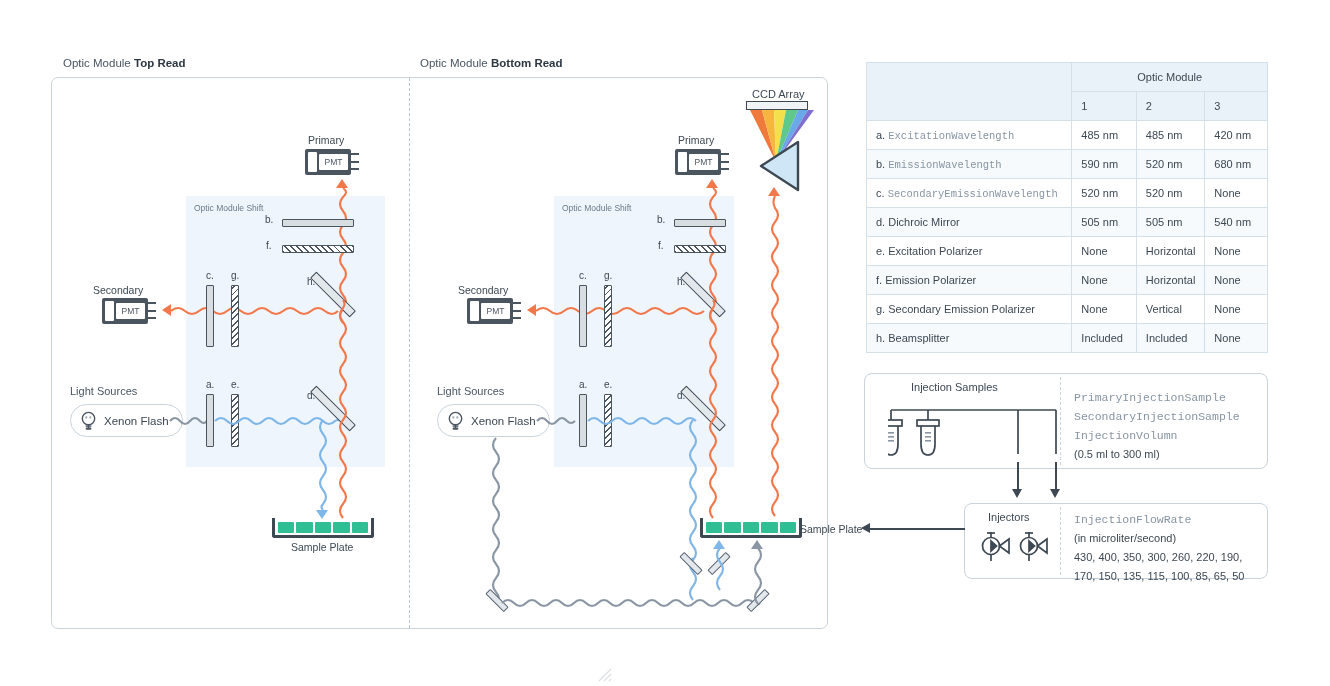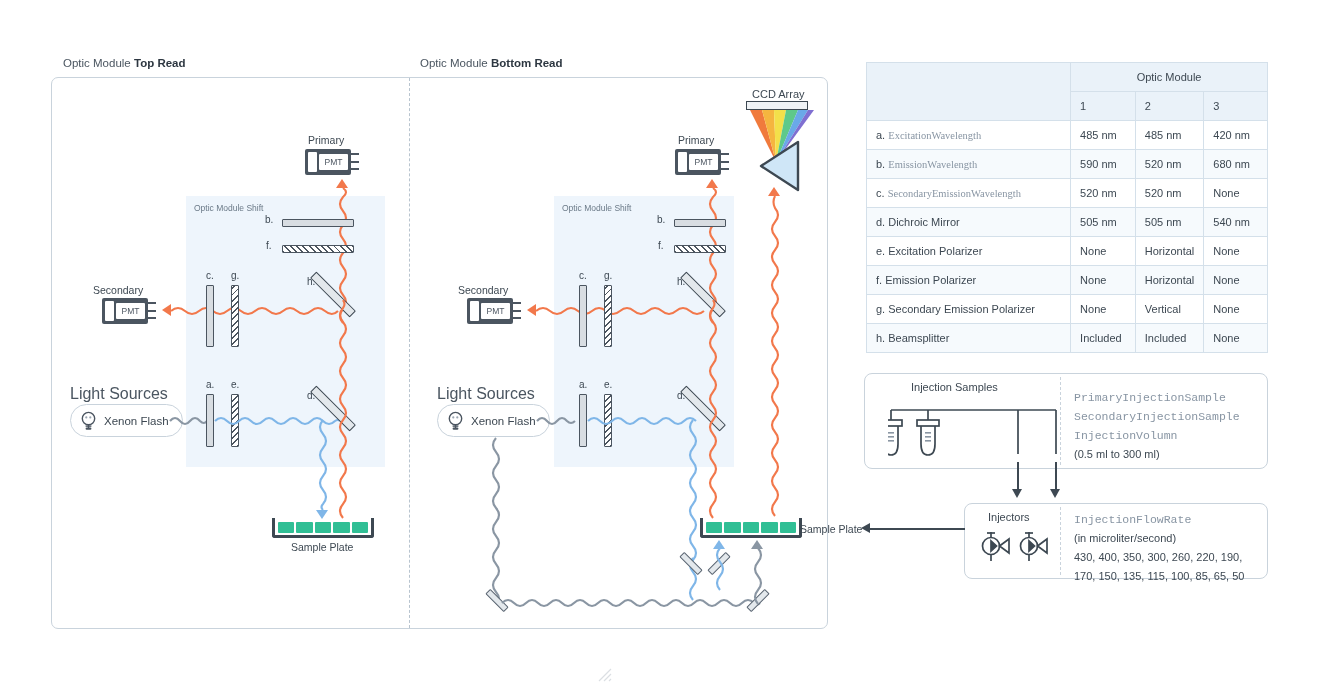--- a/index.html
+++ b/index.html
@@ -5,21 +5,21 @@
   * { box-sizing: border-box; }
   html,body { margin:0; padding:0; }
   body {
     width:1330px; height:686px;
     background:#ffffff;
     font-family:"Liberation Sans", sans-serif;
     color:#3d4852;
     position:relative;
     overflow:hidden;
   }
-  .mono { font-family:Liberation Serif, serif; }
+  .mono { font-family:Liberation Mono, monospace; }
 
   
   .panel-title {
     position:absolute;
     font-size:11.5px;
     color:#4a5560;
     white-space:nowrap;
   }
   .panel-title b { color:#2d3741; font-weight:bold; }
 
@@ -177,21 +177,21 @@
     border-radius:17px;
     background:#fff;
     display:flex;
     align-items:center;
     padding:0 13px 0 9px;
     gap:7px;
   }
   .lightsrc .lbl { font-size:11.5px; color:#3d4852; white-space:nowrap; }
   .src-title {
     position:absolute;
-    font-size:16px;
+    font-size:11px;
     color:#4a5560;
     white-space:nowrap;
   }
 
   
   .plate { position:absolute; width:102px; height:20px; }
   .plate .holder {
     position:absolute; left:0; top:0;
     width:102px; height:20px;
     border:3.2px solid #3d4852;

